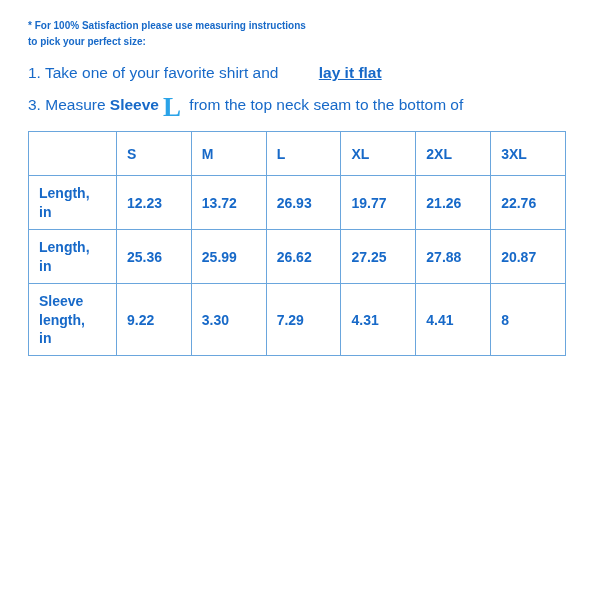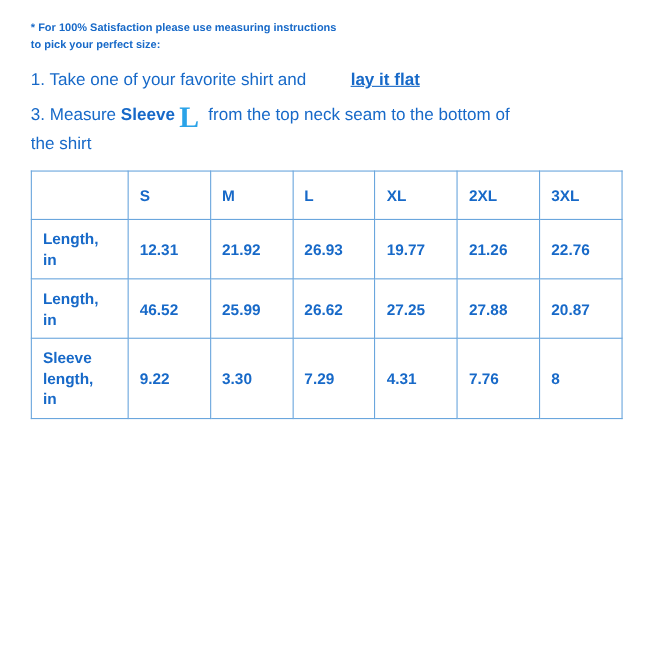--- a/index.html
+++ b/index.html
@@ -106,69 +106,68 @@
     <span class="intro-line">to pick your perfect size:</span>
   </div>
 
   <div class="step">
     <span class="num">1.</span><span> Take one of your favorite shirt and </span><span class="bold underline">lay it flat</span>
   </div>
 
 
   <div class="step">
     <span class="num">3.</span><span> Measure </span><span class="bold">Sleeve</span><span class="marker l-glyph">L</span><span> from the top neck seam to the bottom of</span>
-    <span style="display:block">the shirt</span>
   </div>
 
   <table class="size-table">
     <thead>
       <tr>
         <th class="rowhead"></th>
         <th>S</th>
         <th>M</th>
         <th>L</th>
         <th>XL</th>
         <th>2XL</th>
         <th>3XL</th>
       </tr>
     </thead>
     <tbody>
       <tr>
         <td class="rowhead">
           <span class="cell-wrap">Length,</span>
           <span class="cell-wrap">in</span>
         </td>
-        <td>12.31</td>
-        <td>21.92</td>
+        <td>12.23</td>
+        <td>13.72</td>
         <td>26.93</td>
         <td>19.77</td>
         <td>21.26</td>
         <td>22.76</td>
       </tr>
       <tr>
         <td class="rowhead">
           <span class="cell-wrap">Length,</span>
           <span class="cell-wrap">in</span>
         </td>
-        <td>46.52</td>
+        <td>25.36</td>
         <td>25.99</td>
         <td>26.62</td>
         <td>27.25</td>
         <td>27.88</td>
         <td>20.87</td>
       </tr>
       <tr>
         <td class="rowhead">
           <span class="cell-wrap">Sleeve</span>
           <span class="cell-wrap">length,</span>
           <span class="cell-wrap">in</span>
         </td>
         <td>9.22</td>
         <td>3.30</td>
         <td>7.29</td>
         <td>4.31</td>
-        <td>7.76</td>
+        <td>4.41</td>
         <td>8</td>
       </tr>
     </tbody>
   </table>
 
 </div>
 
 </body></html>

